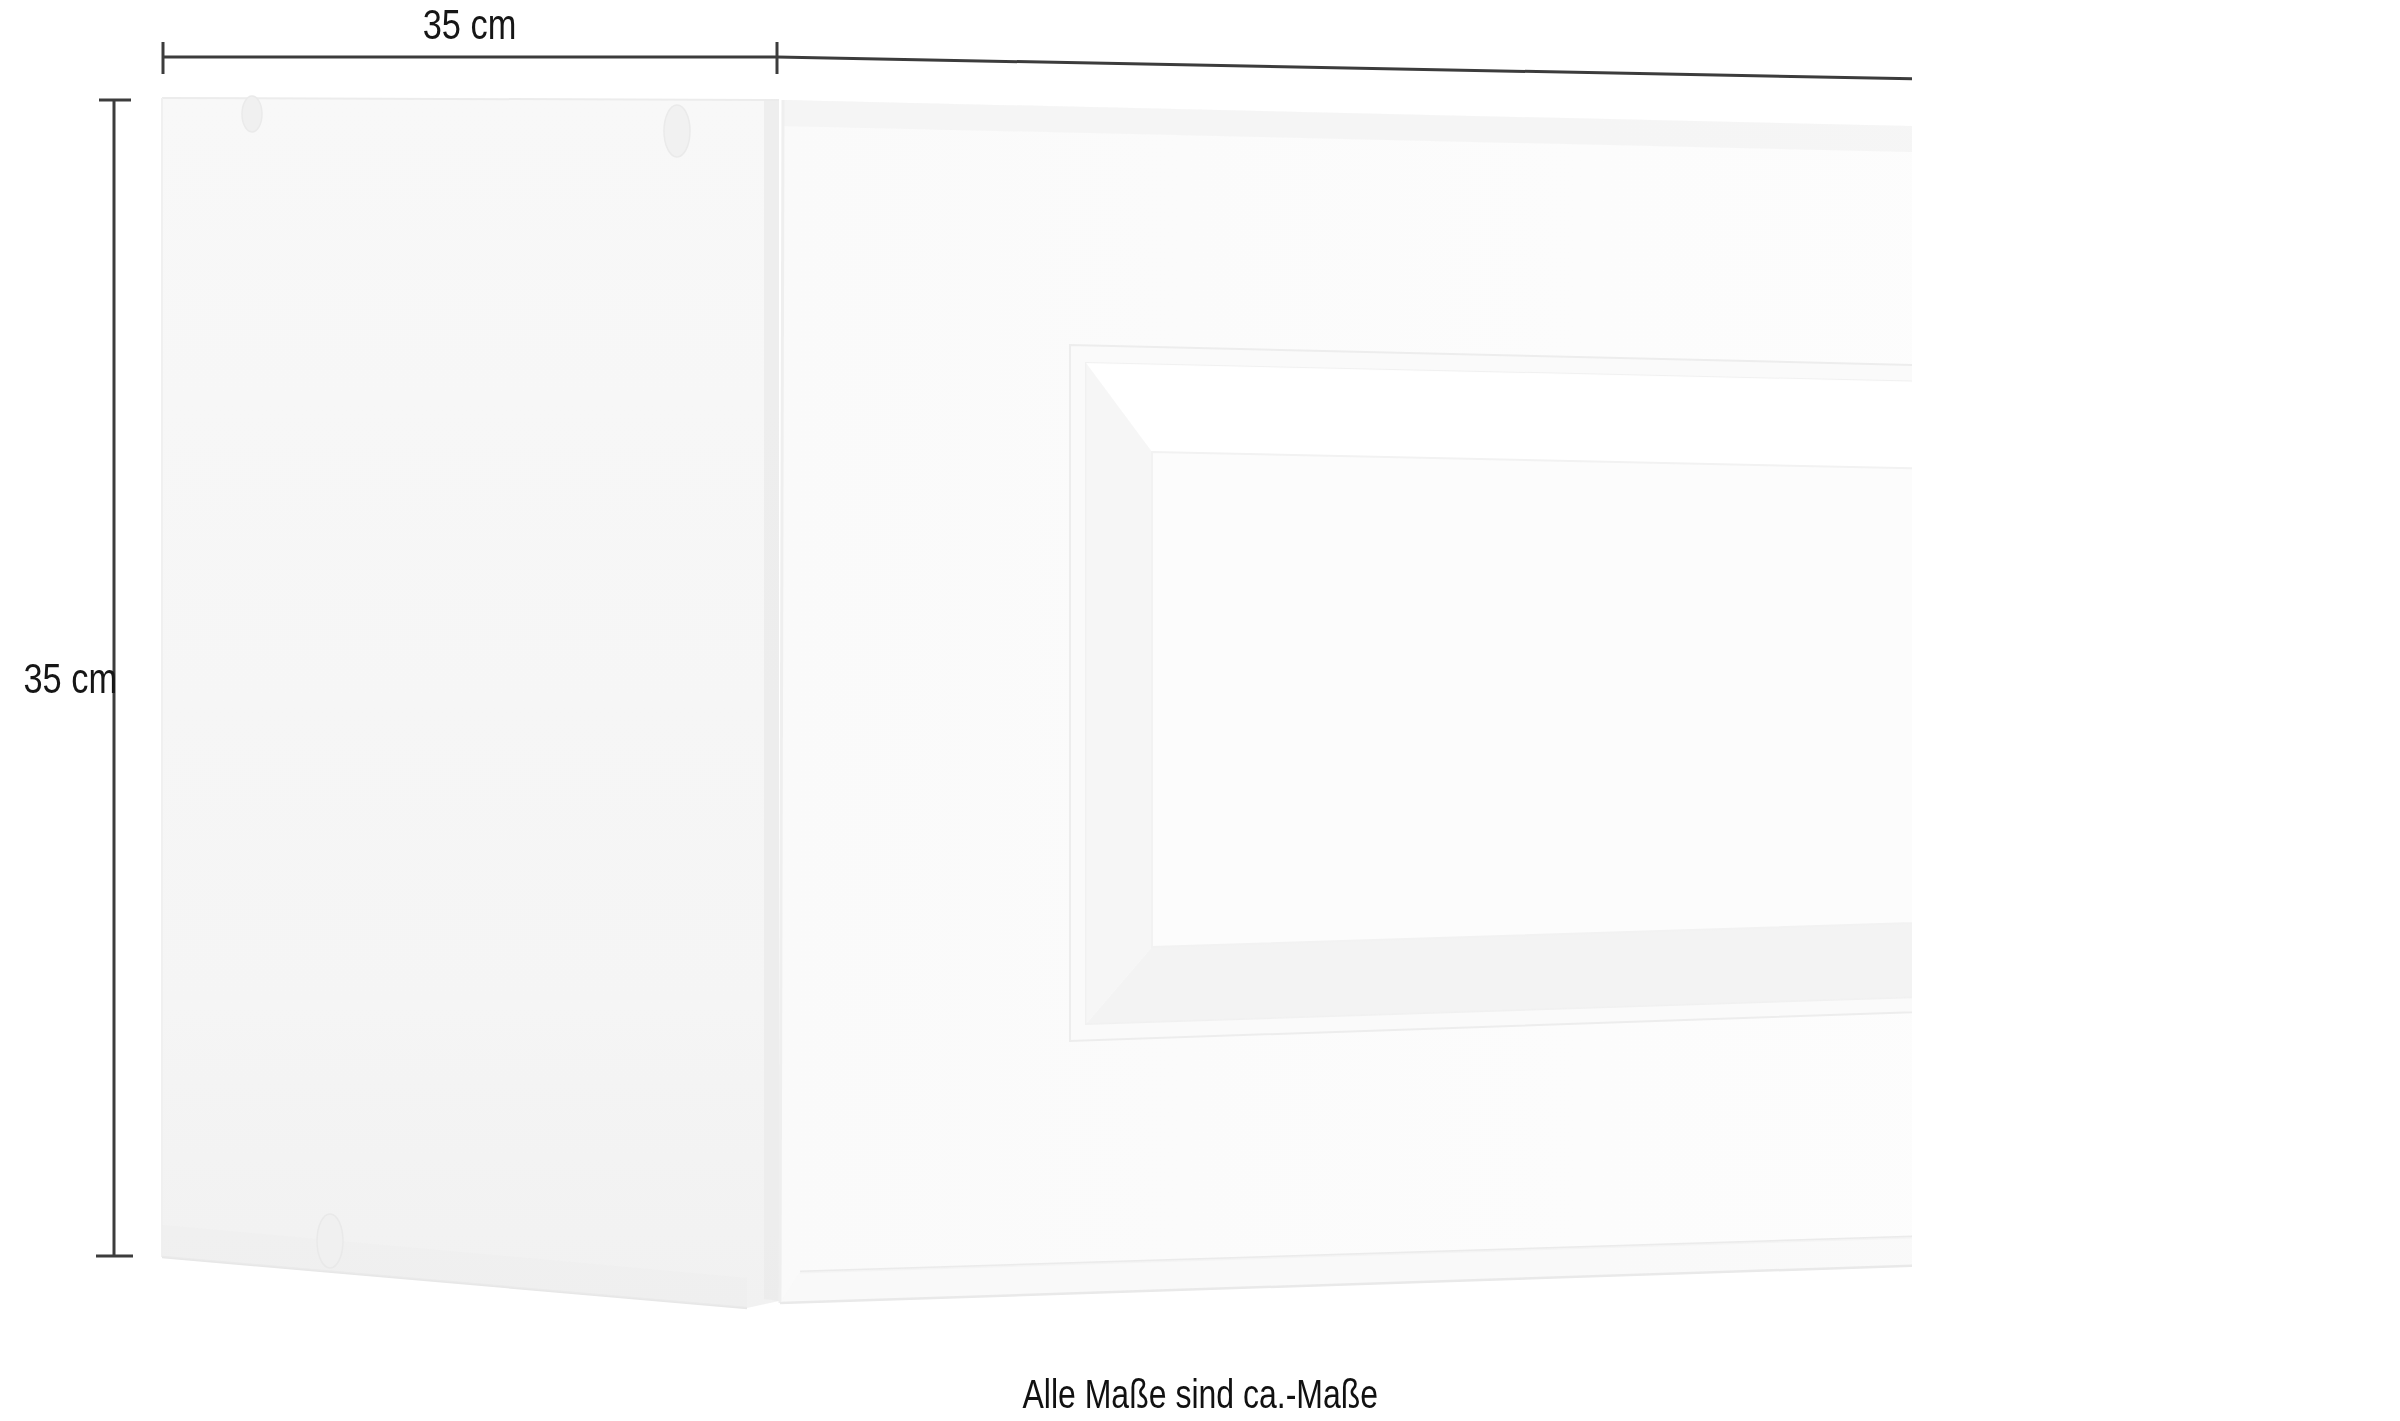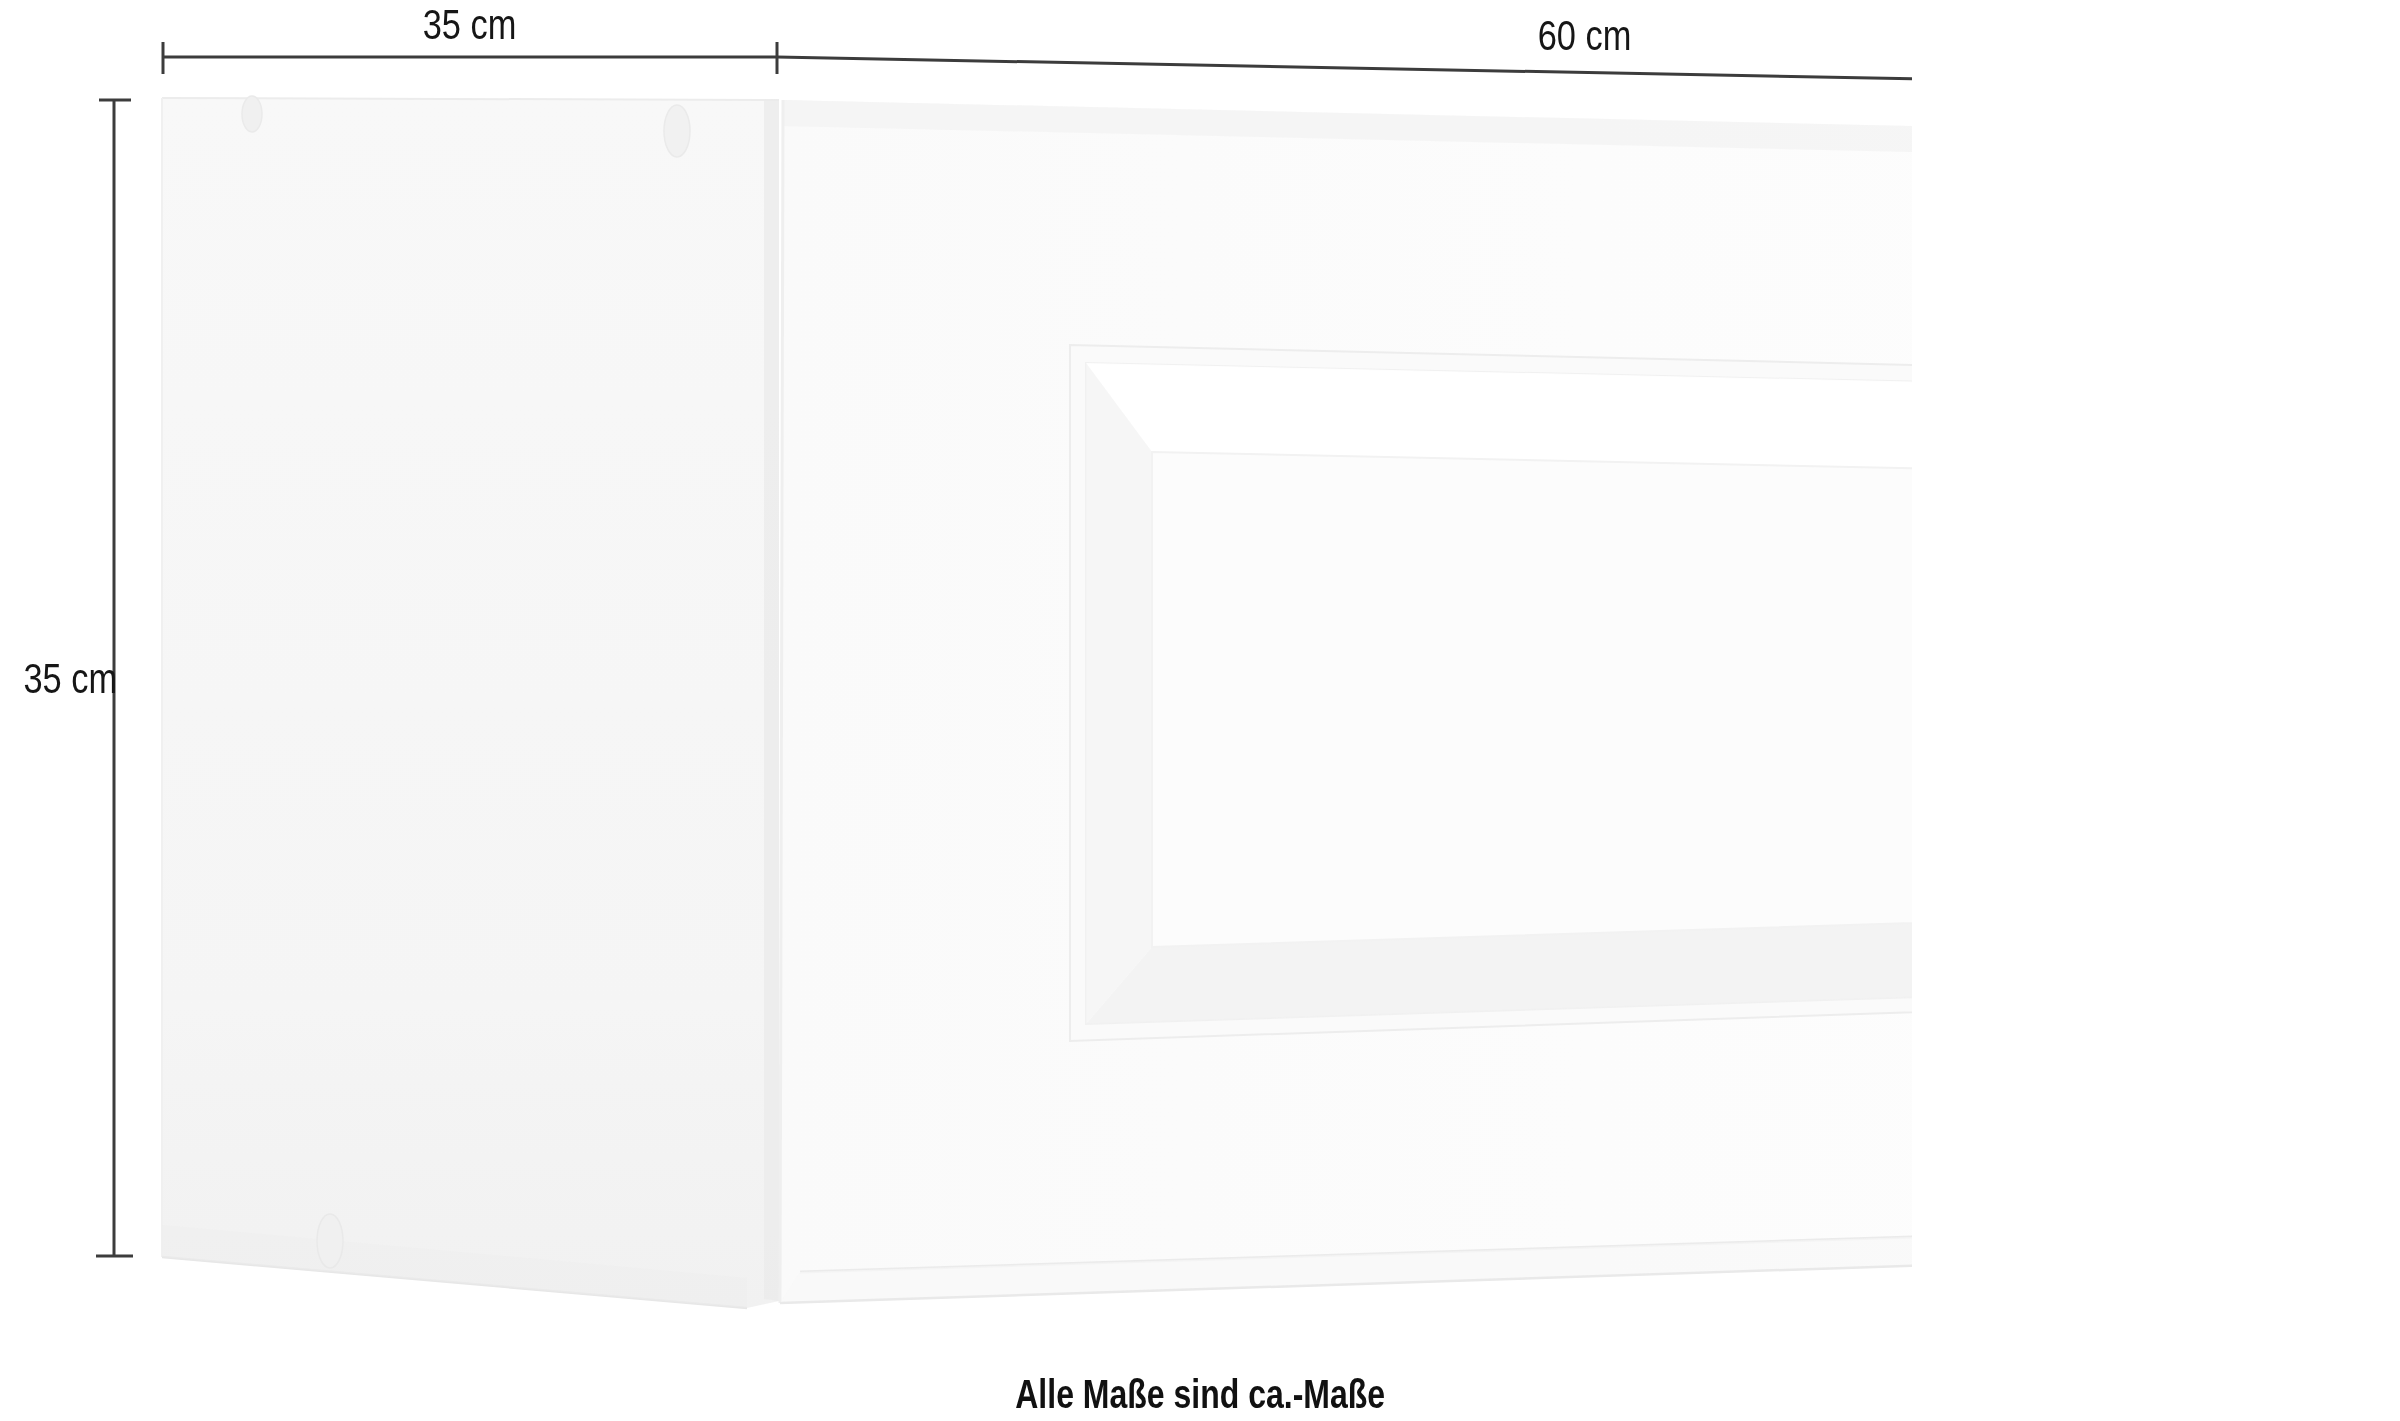--- a/index.html
+++ b/index.html
@@ -134,25 +134,22 @@
       <line x1="114" y1="100" x2="114" y2="1256"></line>
       <line x1="99" y1="100" x2="131" y2="100"></line>
       <line x1="96" y1="1256" x2="133" y2="1256"></line>
     </g>
   </svg>
 
   <div class="dim-label centered" style="left:163px; top:1px; width:614px;">
     <span class="squeeze">35 cm</span>
   </div>
 
-  <div class="dim-label centered" style="left:777px; top:12px; width:1615px;">
-    <span class="squeeze">60 cm</span>
-  </div>
 
   <div class="dim-label align-right" style="left:0px; top:655px; width:92px;">
     <span class="squeeze">35 cm</span>
   </div>
 
-  <div class="note-label" style="left:950px; top:1372px; width:500px;font-weight:bold;">
+  <div class="note-label" style="left:950px; top:1372px; width:500px;">
     <span class="squeeze">Alle Maße sind ca.-Maße</span>
   </div>
 
 </div>
 
 </body></html>

